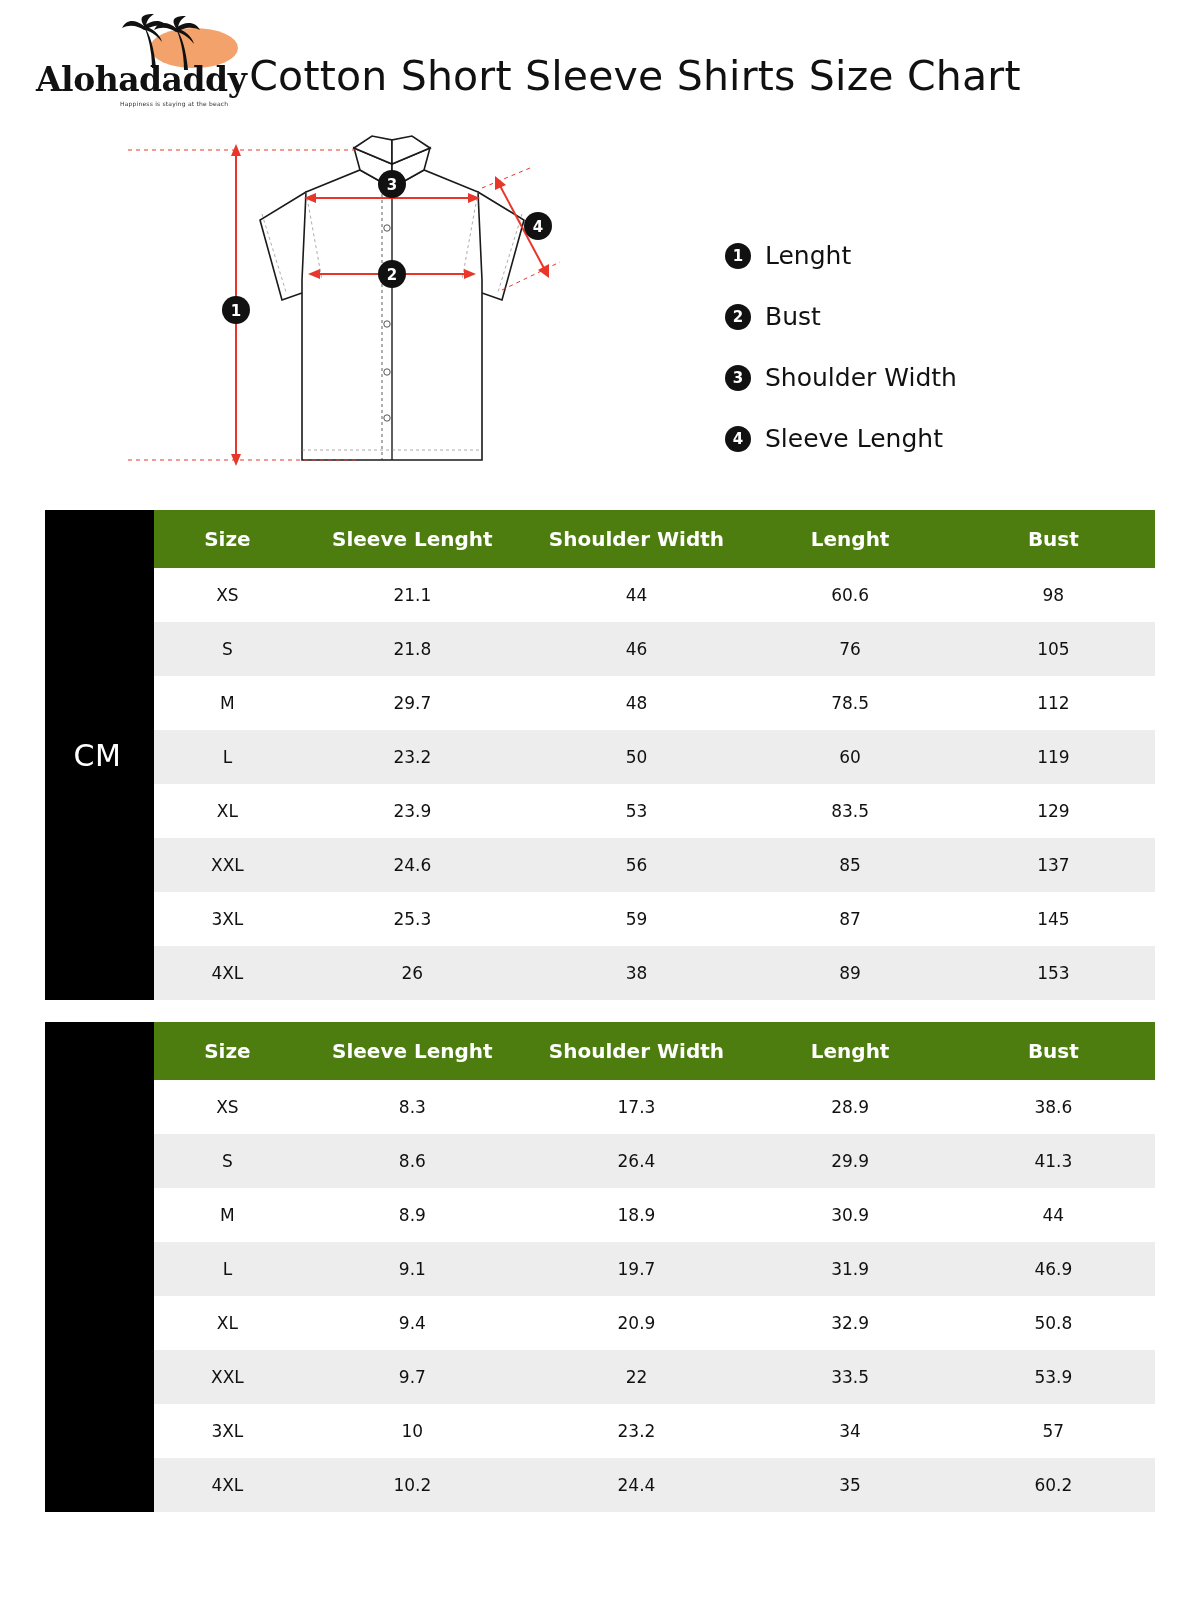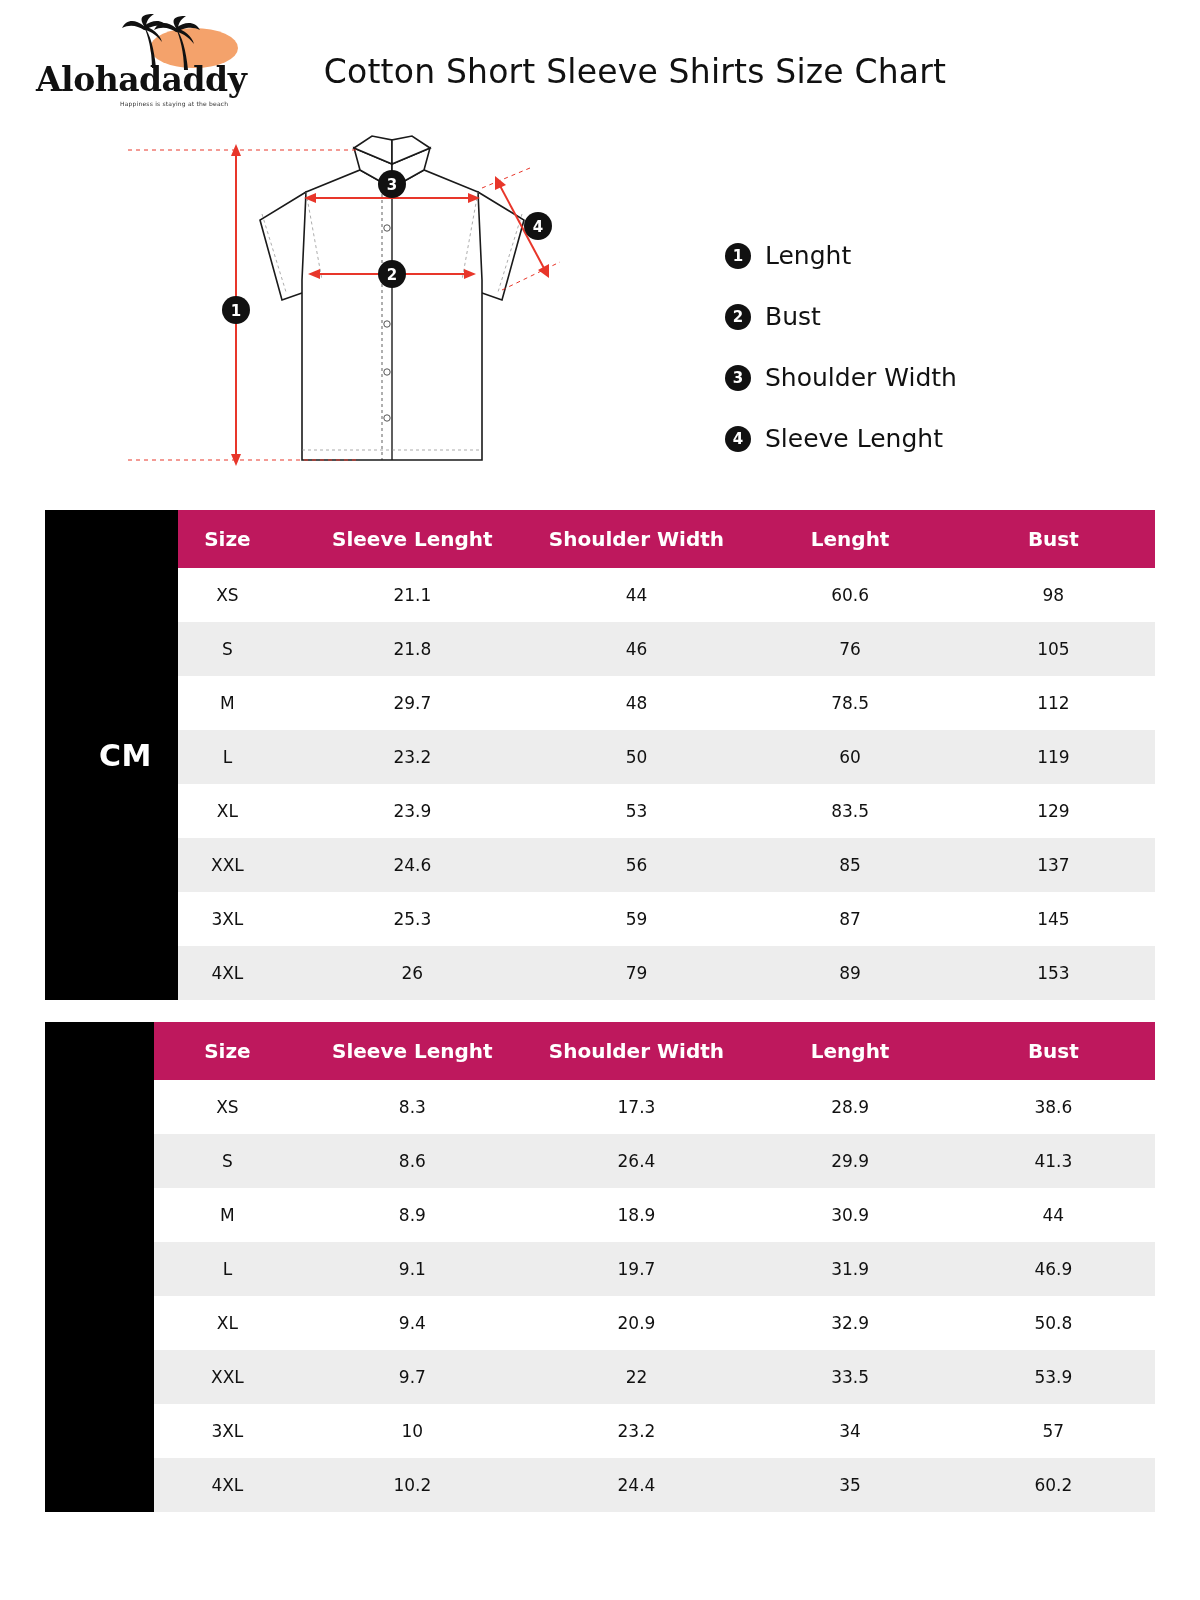--- a/index.html
+++ b/index.html
@@ -55,21 +55,21 @@
     letter-spacing: 0.2px;
     white-space: nowrap;
   }
   .doc-title {
     position: absolute;
     left: 0;
     right: 0;
     top: 52px;
     text-align: center;
     padding-left: 70px;
-    font-size: 33px;
+    font-size: 41px;
     font-weight: 400;
     color: #111;
     letter-spacing: 0.2px;
   }
 
   
   .diagram {
     position: relative;
     height: 380px;
   }
@@ -118,31 +118,30 @@
     left: 0;
     top: 0;
     width: 105px;
     height: 100%;
     background: #000;
     color: #fff;
     display: flex;
     align-items: center;
     justify-content: center;
     font-size: 30px;
-    font-weight: bold;
+    font-weight: normal;
     letter-spacing: 0.5px;
-    margin-left: 28px;
   }
   table {
     border-collapse: collapse;
     width: 100%;
     table-layout: fixed;
   }
   thead th {
-    background: #be185d;
+    background: #4d7c0f;
     color: #fff;
     font-size: 20px;
     font-weight: bold;
     height: 56px;
     text-align: center;
   }
   tbody td {
     height: 52px;
     text-align: center;
     font-size: 17px;
@@ -350,21 +349,21 @@
         <td>3XL</td>
         <td>25.3</td>
         <td>59</td>
         <td>87</td>
         <td>145</td>
       </tr>
       <tr class="alt">
         <td class="unit-spacer"></td>
         <td>4XL</td>
         <td>26</td>
-        <td>79</td>
+        <td>38</td>
         <td>89</td>
         <td>153</td>
       </tr>
     </tbody>
   </table>
 </div>
 
 <div class="gap"></div>
 
 <div class="table-block">

